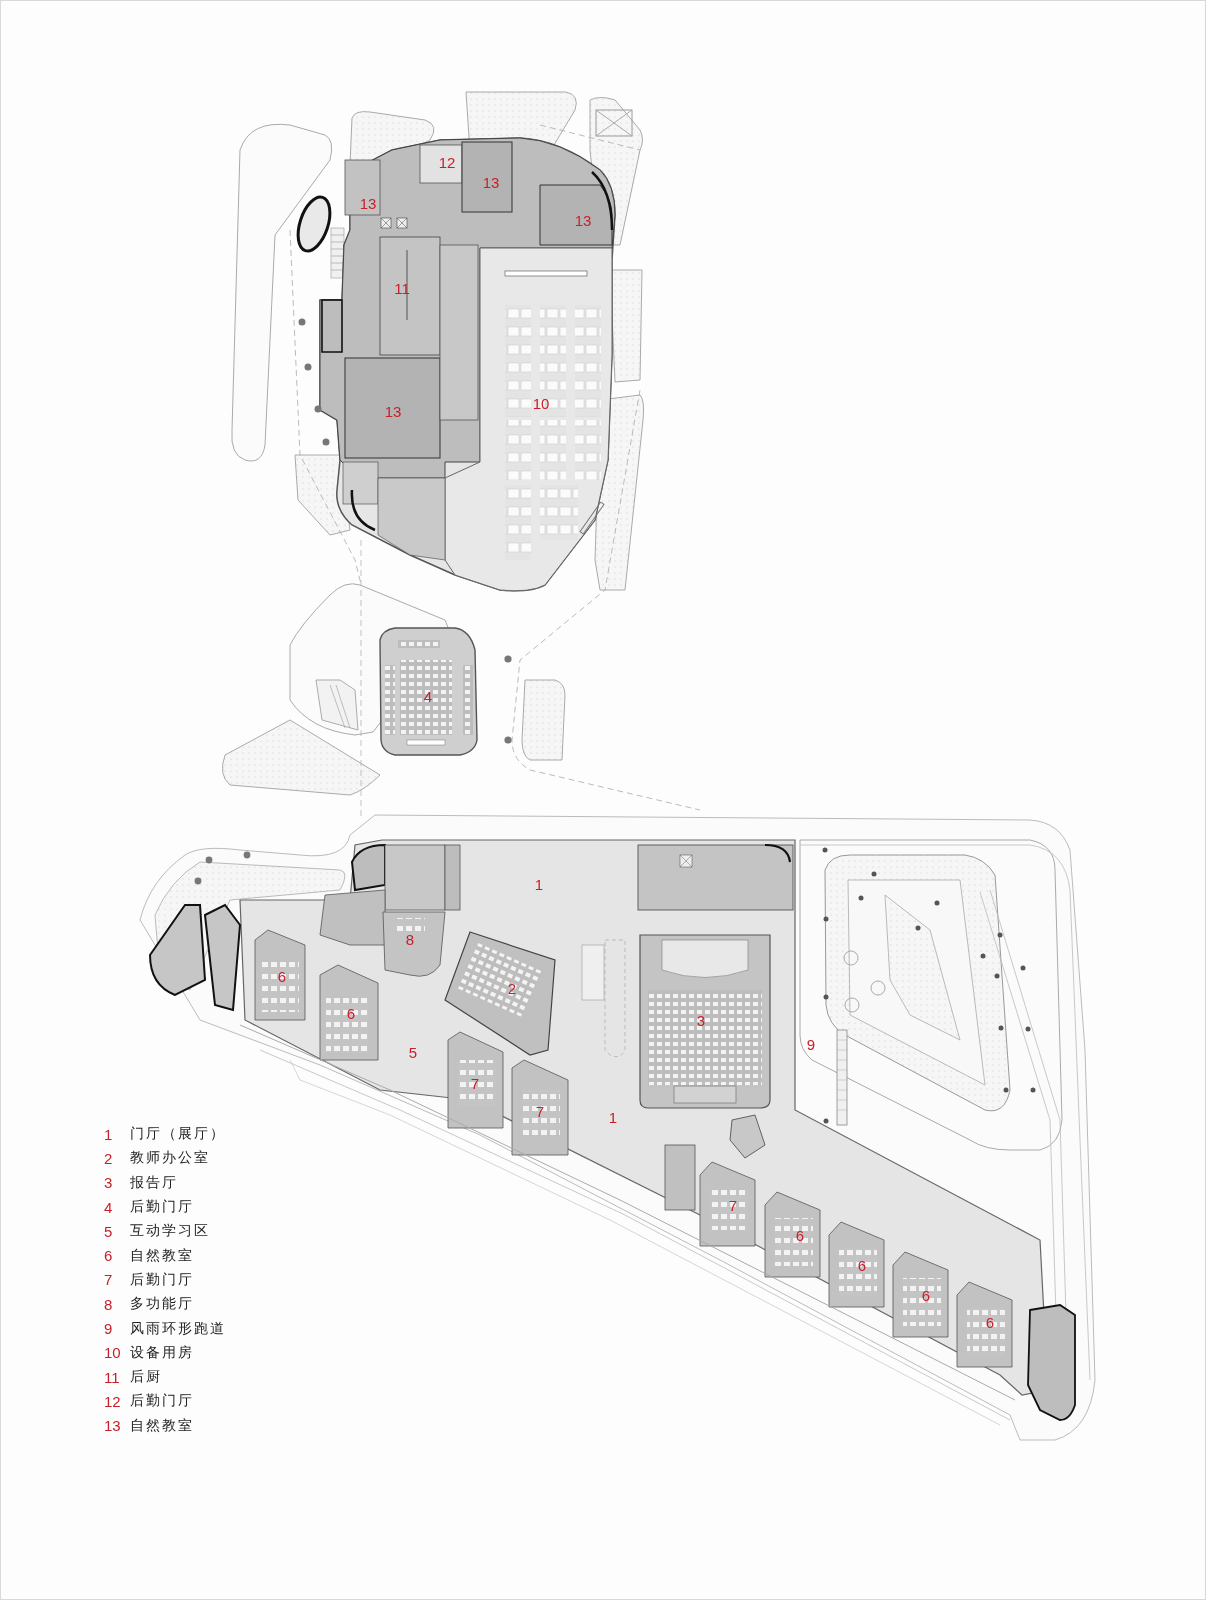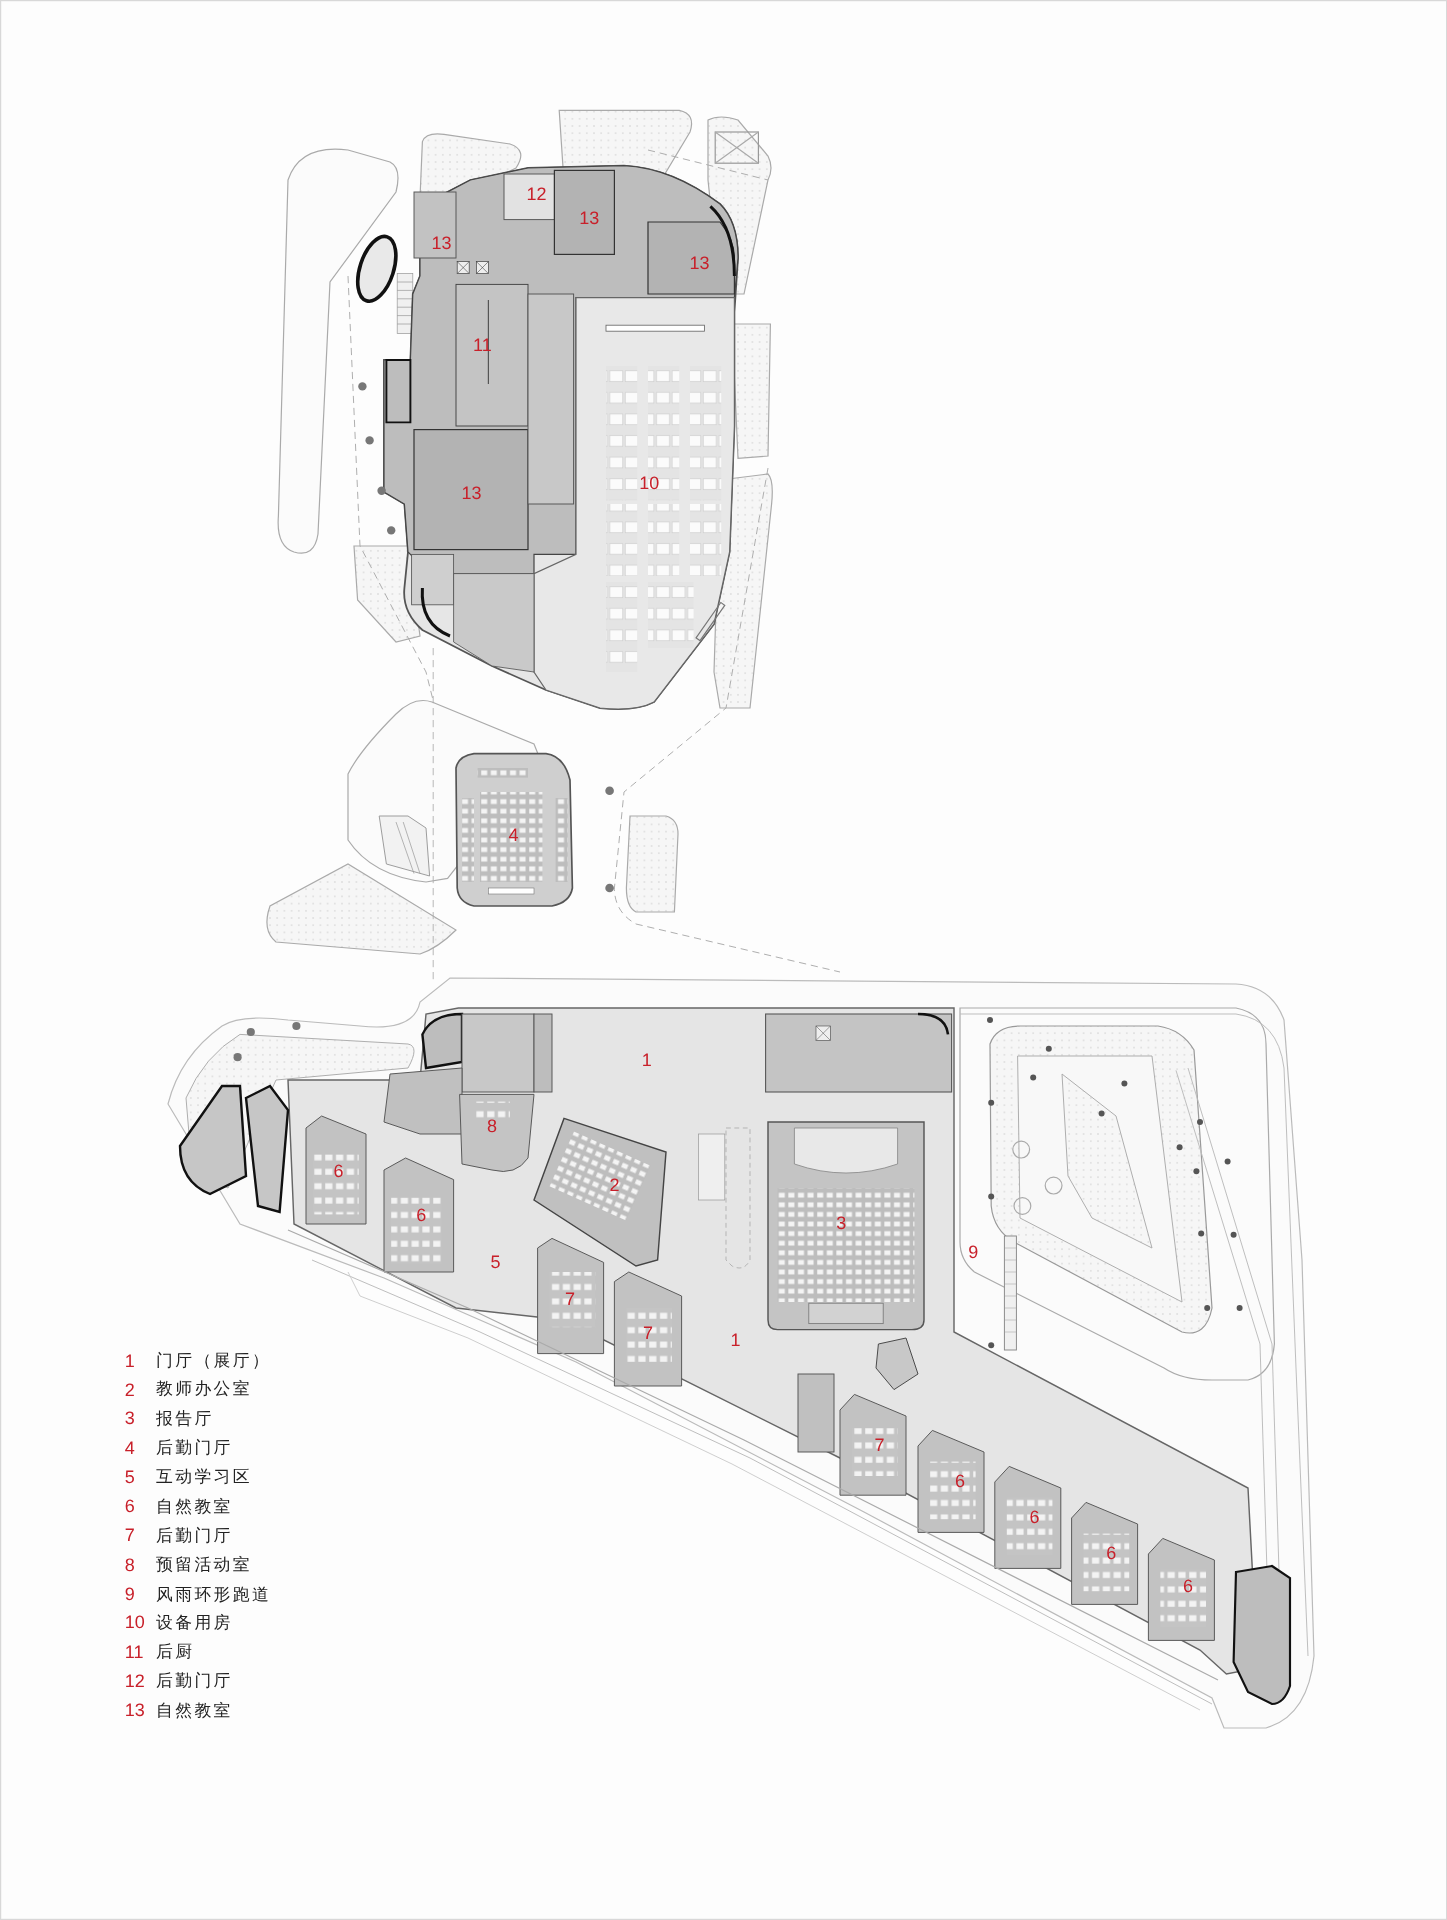--- a/index.html
+++ b/index.html
@@ -299,21 +299,21 @@
   <div class="legend-row">
       <span class="legend-num">6</span>
       <span class="legend-text">自然教室</span>
     </div>
   <div class="legend-row">
       <span class="legend-num">7</span>
       <span class="legend-text">后勤门厅</span>
     </div>
   <div class="legend-row">
       <span class="legend-num">8</span>
-      <span class="legend-text">预留活动室</span>
+      <span class="legend-text">多功能厅</span>
     </div>
   <div class="legend-row">
       <span class="legend-num">9</span>
       <span class="legend-text">风雨环形跑道</span>
     </div>
   <div class="legend-row">
       <span class="legend-num">10</span>
       <span class="legend-text">设备用房</span>
     </div>
   <div class="legend-row">

